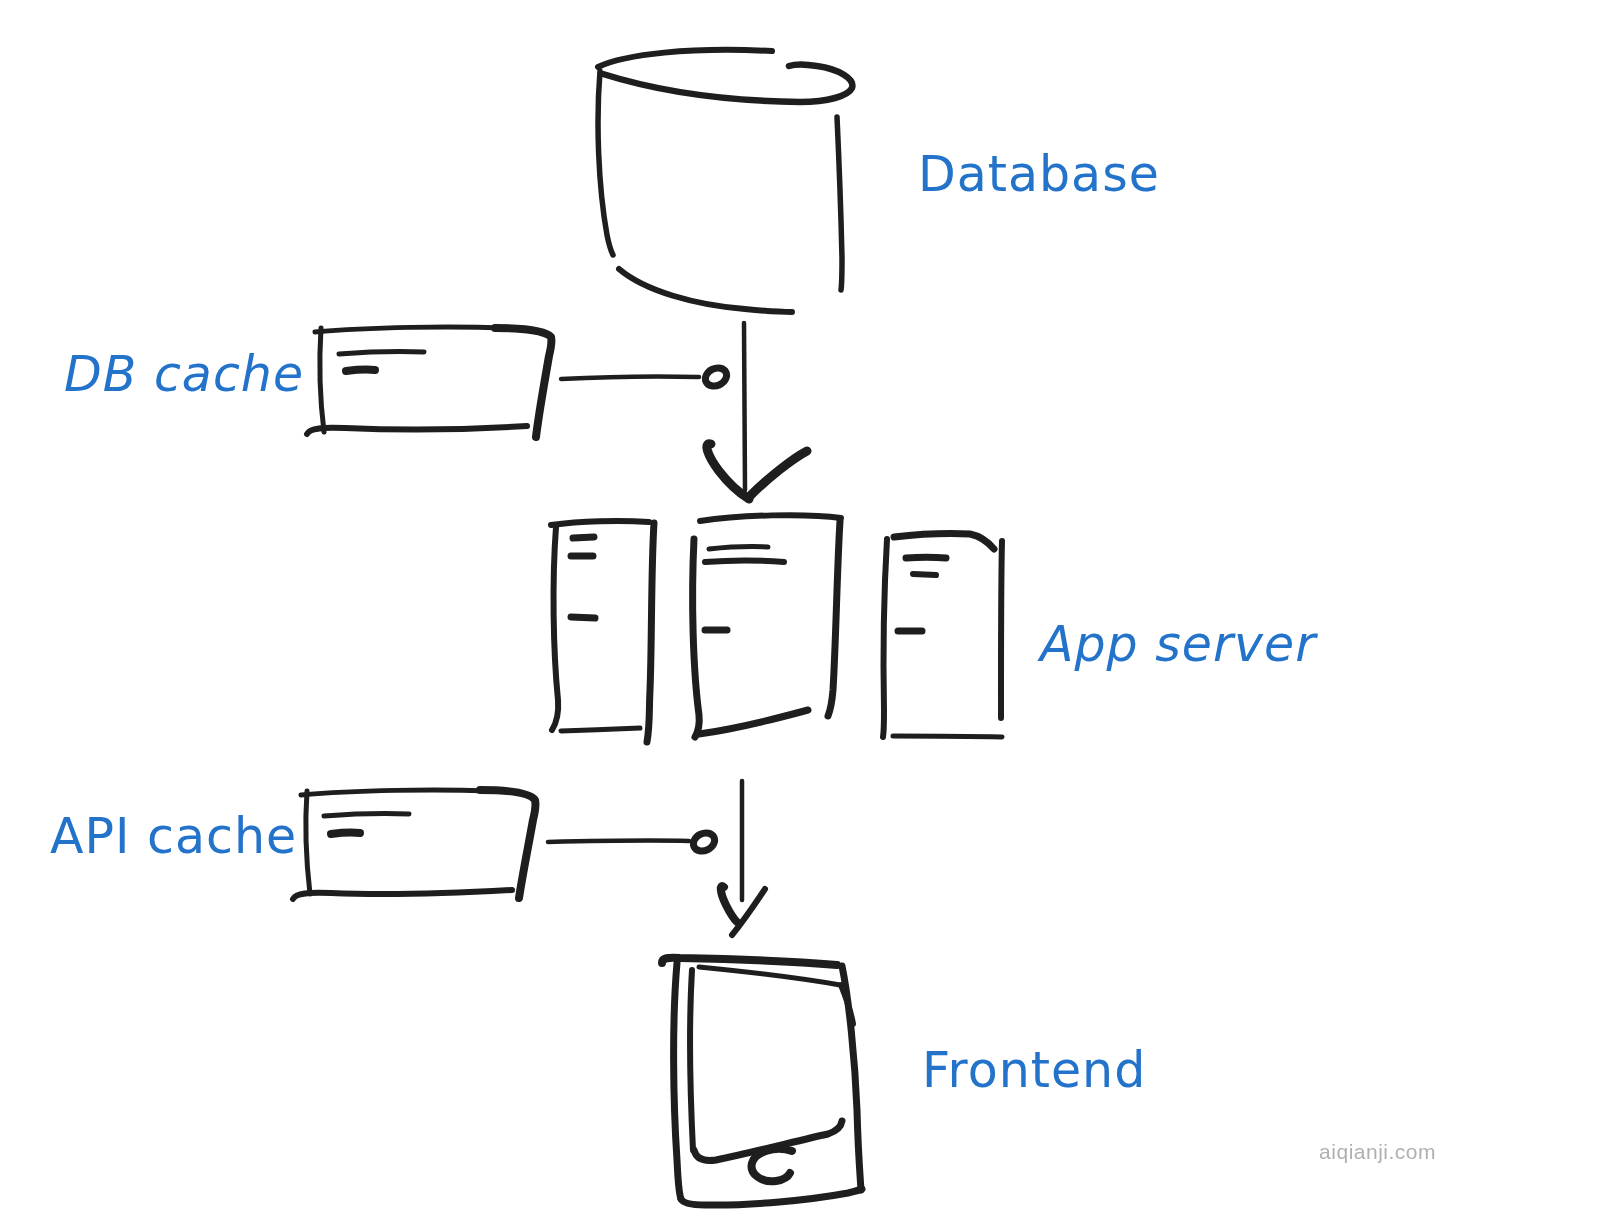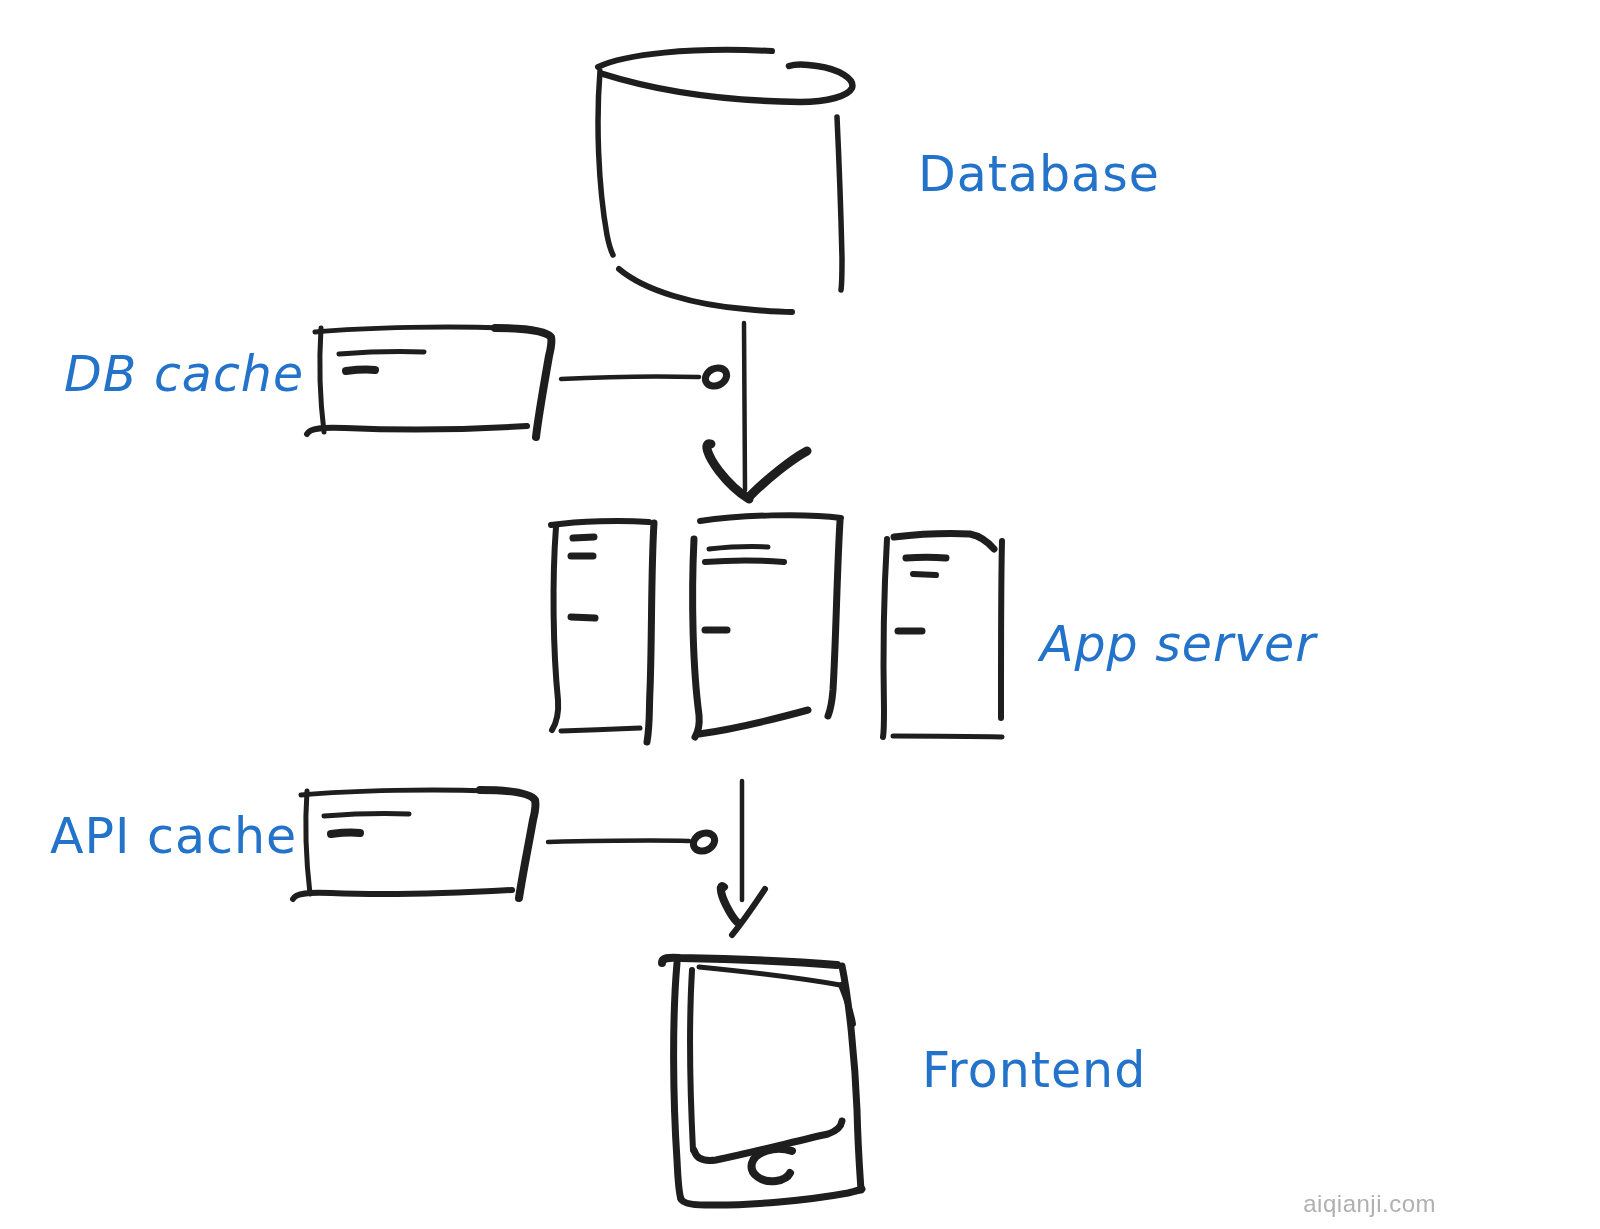--- a/index.html
+++ b/index.html
@@ -12,21 +12,21 @@
     position:absolute;color:var(--label-color,#2273c9);
     font-size:49px;font-weight:500;letter-spacing:1px;white-space:nowrap;
     font-family:"DejaVu Sans","Liberation Sans",sans-serif;
   }
   .lbl-database{left:918px;top:146px;}
   .lbl-db-cache{left:64px;top:346px;font-style:italic;}
   .lbl-app-server{left:1040px;top:616px;font-style:italic;}
   .lbl-api-cache{left:50px;top:808px;}
   .lbl-frontend{left:922px;top:1010px;margin-top:32px;}
   .watermark{
-    position:absolute;right:8px;top:1190px;font-size:24px;
+    position:absolute;right:8px;top:1140px;font-size:21px;
     color:var(--wm-color,#b0b0b0);font-family:"Liberation Sans",sans-serif;
     text-shadow:1px 1px 0 rgba(255,255,255,.9);letter-spacing:.5px;margin-left:28px;
   }
   svg path, svg ellipse{fill:none;stroke:var(--stroke-color,#1e1e1e);stroke-linecap:round;stroke-linejoin:round;}
 </style>
 </head>
 <body>
 
 <div id="canvas" style="--label-color: #2273c9; --stroke-color: #1e1e1e; --wm-color: #b0b0b0; --bg: #ffffff;">
 

